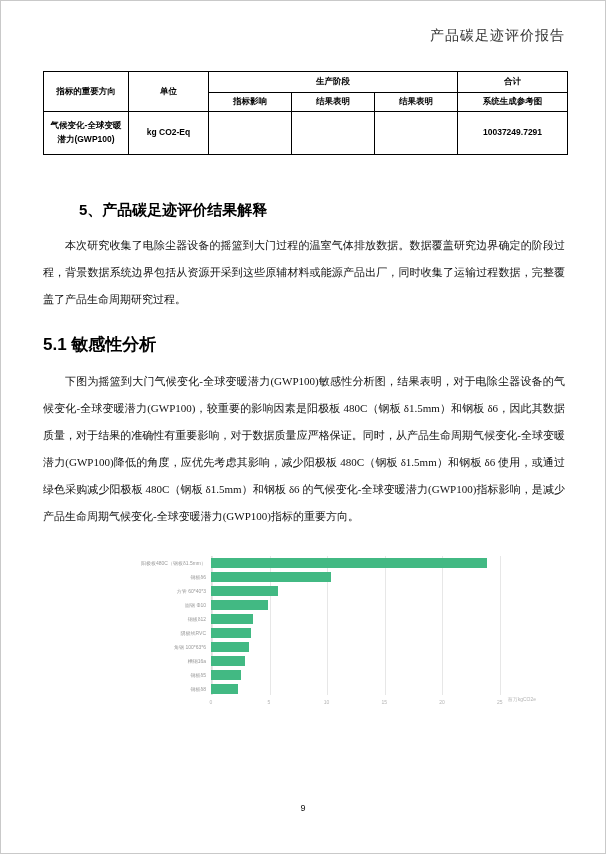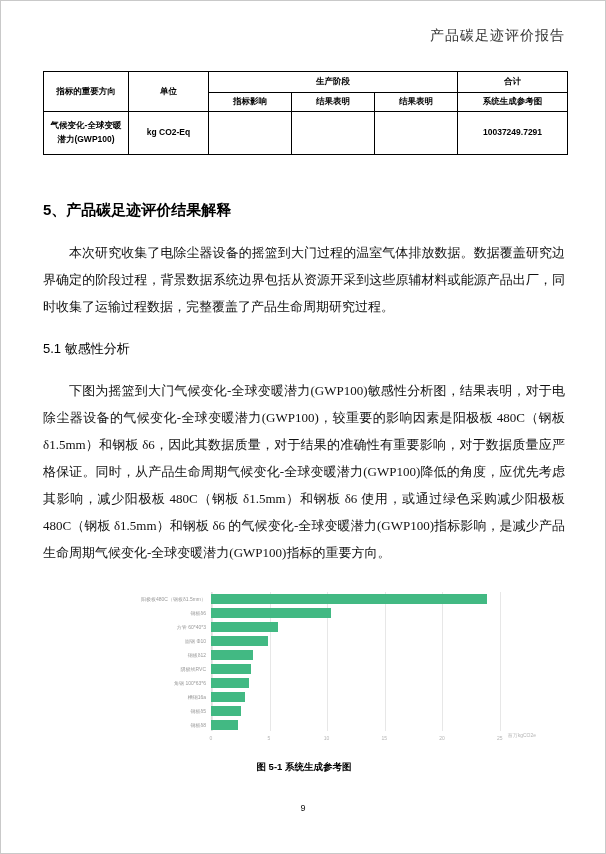--- a/index.html
+++ b/index.html
@@ -20,27 +20,27 @@
     font-size:8.5px; font-weight:bold; text-align:center;
   }
   table.impact td, table.impact th {
     border:1px solid #000; padding:2px 3px; vertical-align:middle;
     font-weight:bold; line-height:1.6;
   }
   .h-row1 { height:21px; }
   .h-row2 { height:19px; }
   .d-row  { height:43px; }
   
-  .h1 { font-size:15px; font-weight:bold; margin-top:46px; }
+  .h1 { font-size:15px; font-weight:bold; margin-top:46px;margin-left:36px; }
   .para {
     font-family:"Liberation Serif", serif;
-    font-size:13px; line-height:27px; text-align:justify;
-    text-indent:2em; margin-top:19px; color:#111;
-  }
-  .h2 { font-size:13px; font-weight:normal; margin-top:20px; }
+    font-size:11px; line-height:27px; text-align:justify;
+    text-indent:2em; margin-top:12px; color:#111;
+  }
+  .h2 { font-size:17px; font-weight:bold; margin-top:20px; }
   
   .chart { margin-top:26px; margin-left:28px; width:480px; position:relative; }
   .chart-body { position:relative; }
   .grid-layer {
     position:absolute; left:140px; right:28px; top:0; bottom:14px;
     border-left:1px solid #ddd;
   }
   .gline { position:absolute; top:0; bottom:0; width:1px; background:#e7e7e7; }
   .crow { display:flex; align-items:center; height:14px; margin-right:28px; position:relative; }
   .clab {
@@ -189,17 +189,16 @@
           <span class="tick" style="left: 18.5185%;">5</span>
           <span class="tick" style="left: 37.037%;">10</span>
           <span class="tick" style="left: 55.5556%;">15</span>
           <span class="tick" style="left: 74.0741%;">20</span>
           <span class="tick" style="left: 92.5926%;">25</span>
           <span class="unit" style="left: 95.0926%;">百万kgCO2e</span>
         </div>
     </div>
   </div>
 
-  <div class="caption">图 5-1  系统生成参考图</div>
 
   <div class="pageno">9</div>
 
 </div>
 
 </body></html>

